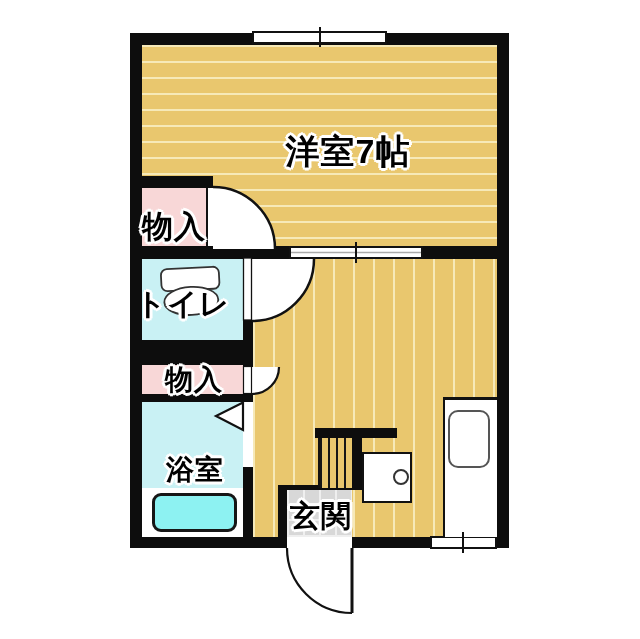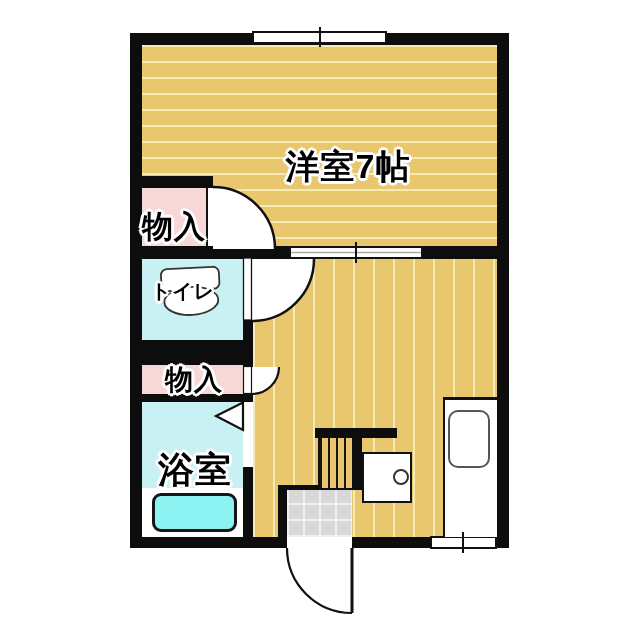--- a/index.html
+++ b/index.html
@@ -106,18 +106,19 @@
     <line x1="352" y1="548" x2="352" y2="613" stroke="#111" stroke-width="3"></line>
 
     <circle cx="401" cy="477" r="7" fill="#fff" stroke="#333" stroke-width="2"></circle>
 
     <line x1="320" y1="27" x2="320" y2="47" stroke="#111" stroke-width="2"></line>
     <line x1="291" y1="252.5" x2="421" y2="252.5" stroke="#aaa" stroke-width="1.5"></line>
     <line x1="356" y1="242" x2="356" y2="263" stroke="#111" stroke-width="2"></line>
     <line x1="463" y1="532" x2="463" y2="553" stroke="#111" stroke-width="2"></line>
   </svg>
 
-  <div class="label" style="left:348px;top:166px;font-size:34px;">洋室7帖</div>
+  <div class="label" style="left:348px;top:151px;font-size:34px;">洋室7帖</div>
   <div class="label" style="left:174px;top:226px;font-size:31px;">物入</div>
-  <div class="label" style="left:183px;top:291px;font-size:20px;">トイレ</div>
+  <div class="label" style="left:183px;top:304px;font-size:30px;">トイレ</div>
   <div class="label" style="left:194px;top:380px;font-size:28px;">物入</div>
-  <div class="label" style="left:195px;top:470px;font-size:36px;">浴室</div>
+  <div class="label" style="left:195px;top:470px;font-size:28px;">浴室</div>
+  <div class="label" style="left:321px;top:516px;font-size:30px;">玄関</div>
 </div>
 
 </body></html>

